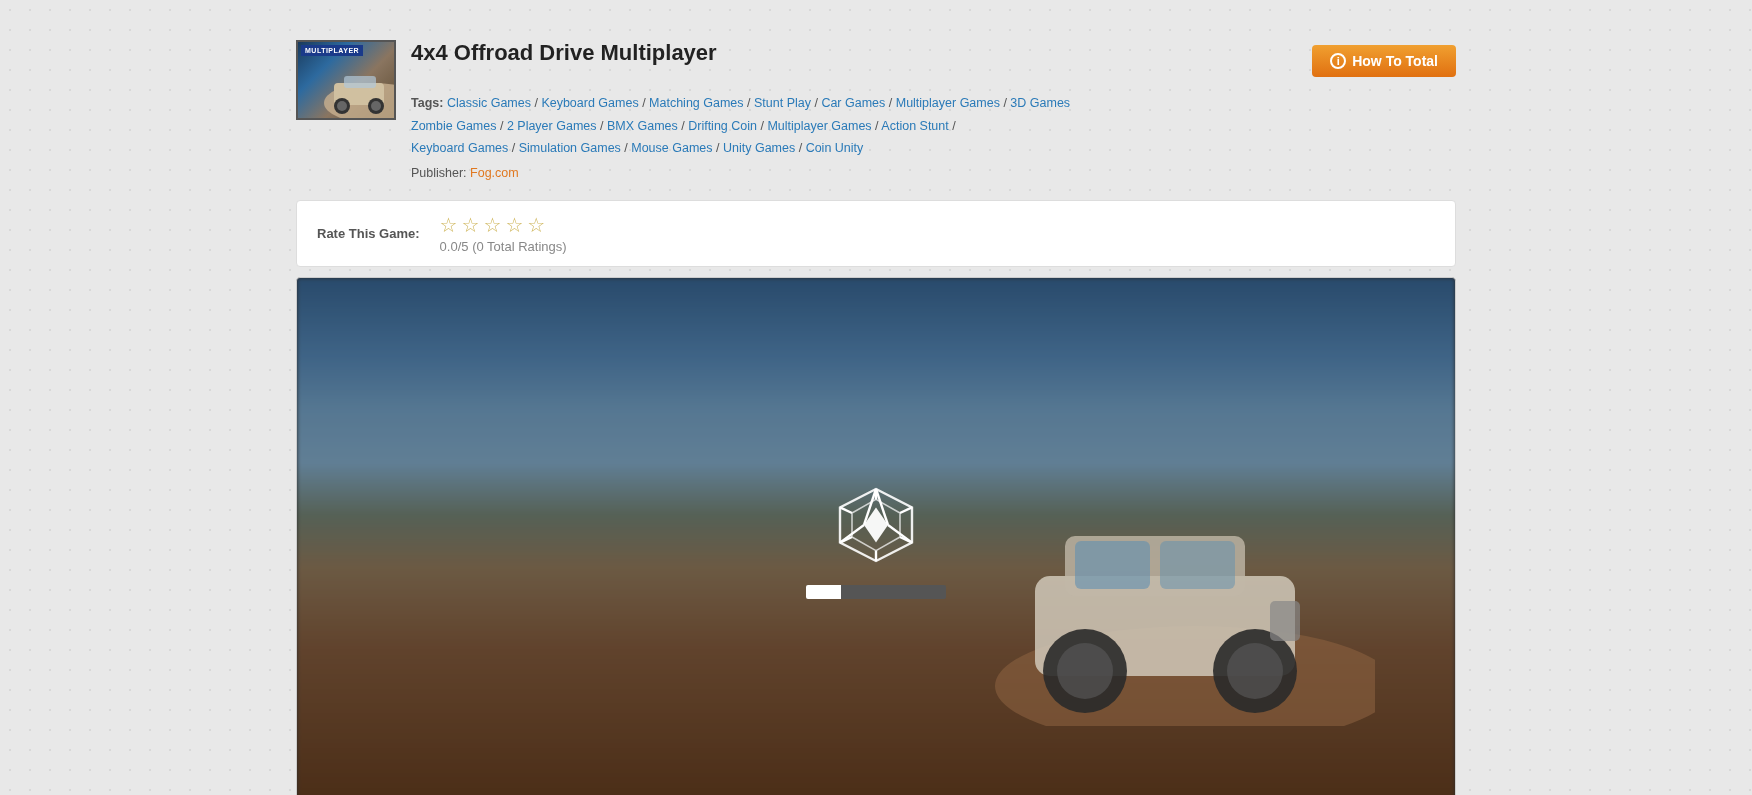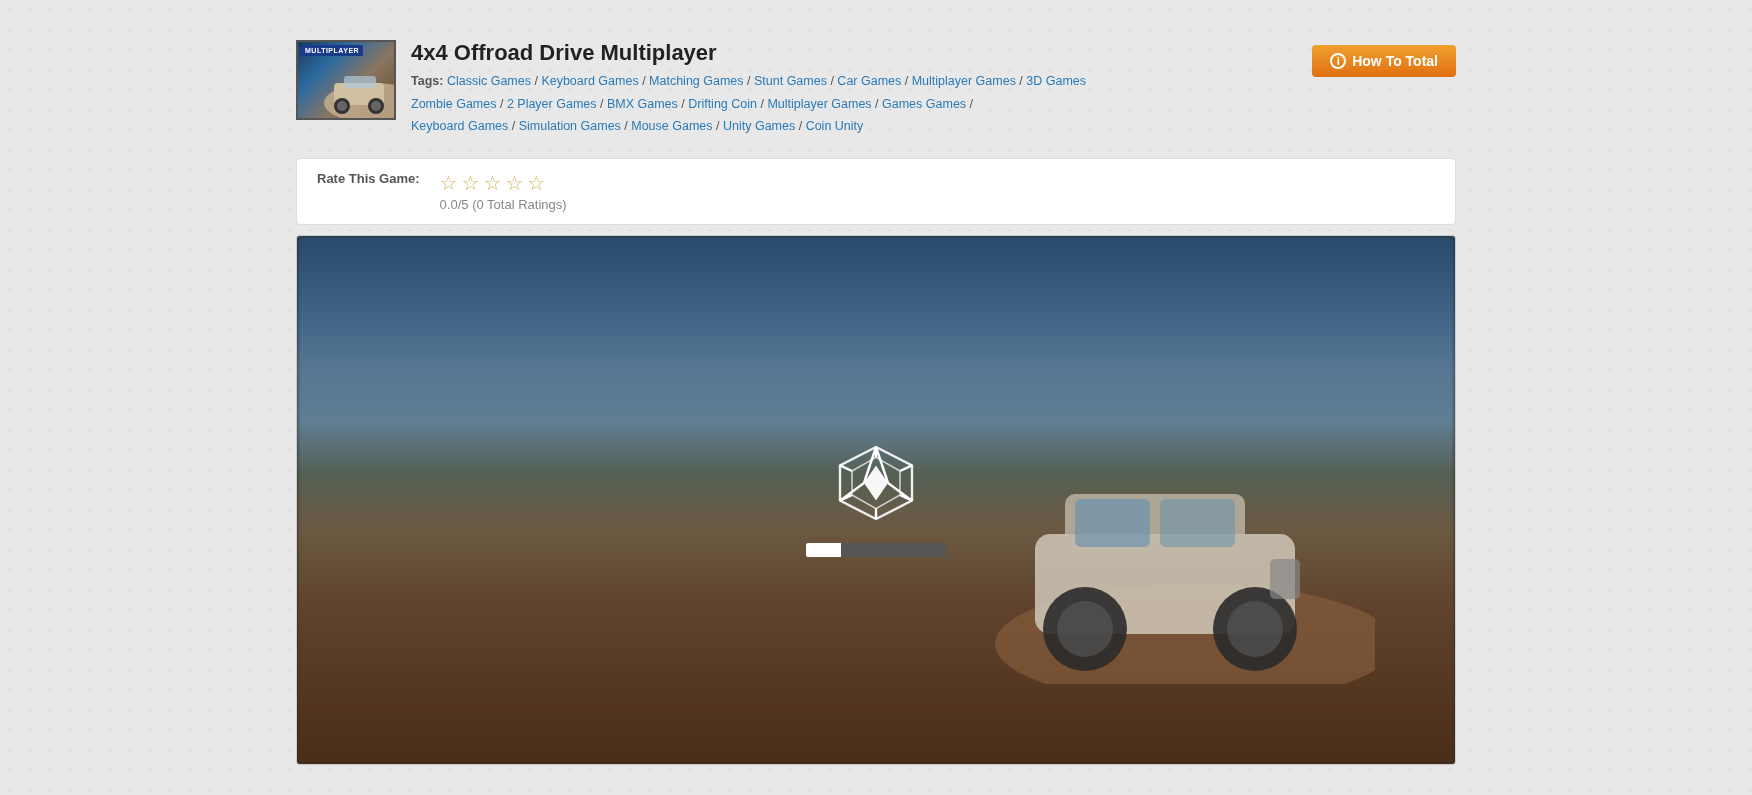--- a/index.html
+++ b/index.html
@@ -58,21 +58,21 @@
       height: 55px;
     }
     .game-details {
       margin-left: 15px;
       flex: 1;
     }
     .game-title {
       font-size: 22px;
       font-weight: bold;
       color: #222;
-      margin-bottom: 4px;
+      margin-bottom: 26px;
     }
     .tags-line {
       line-height: 1.8;
       color: #555;
       font-size: 12.5px;
     }
     .tags-line .label {
       color: #555;
       font-weight: bold;
     }
@@ -117,21 +117,21 @@
       font-weight: bold;
       flex-shrink: 0;
     }
     .rate-section {
       background: white;
       border: 1px solid #ddd;
       border-radius: 4px;
       padding: 12px 20px;
       margin: 10px 0;
       display: flex;
-      align-items: flex-start;
+      align-items: center;
       gap: 20px;
     }
     .rate-label {
       font-size: 13px;
       color: #555;
       font-weight: bold;
       white-space: nowrap;
     }
     .stars-container {
       display: flex;
@@ -237,37 +237,41 @@
         </svg>
       </div>
 
       <div class="game-details">
         <div class="game-title">4x4 Offroad Drive Multiplayer</div>
         <div class="tags-line">
           <span class="label">Tags:</span>
           <a href="#">Classic Games</a> /
           <a href="#">Keyboard Games</a> /
           <a href="#">Matching Games</a> /
-          <a href="#">Stunt Games</a> /
+          <a href="#">Stunt Play</a> /
           <a href="#">Car Games</a> /
           <a href="#">Multiplayer Games</a> /
           <a href="#">3D Games</a>
           <br>
           <a href="#">Zombie Games</a> /
           <a href="#">2 Player Games</a> /
           <a href="#">BMX Games</a> /
           <a href="#">Drifting Coin</a> /
           <a href="#">Multiplayer Games</a> /
-          <a href="#">Games Games</a> /
+          <a href="#">Action Stunt</a> /
           <br>
           <a href="#">Keyboard Games</a> /
           <a href="#">Simulation Games</a> /
           <a href="#">Mouse Games</a> /
           <a href="#">Unity Games</a> /
           <a href="#">Coin Unity</a>
+        </div>
+        <div class="publisher-line">
+          <span>Publisher:</span>
+          <a href="#">Fog.com</a>
         </div>
       </div>
     </div>
 
     <button class="how-to-play-btn">
       <span class="info-circle">i</span>
       <span>How To Total</span>
     </button>
   </div>
 

